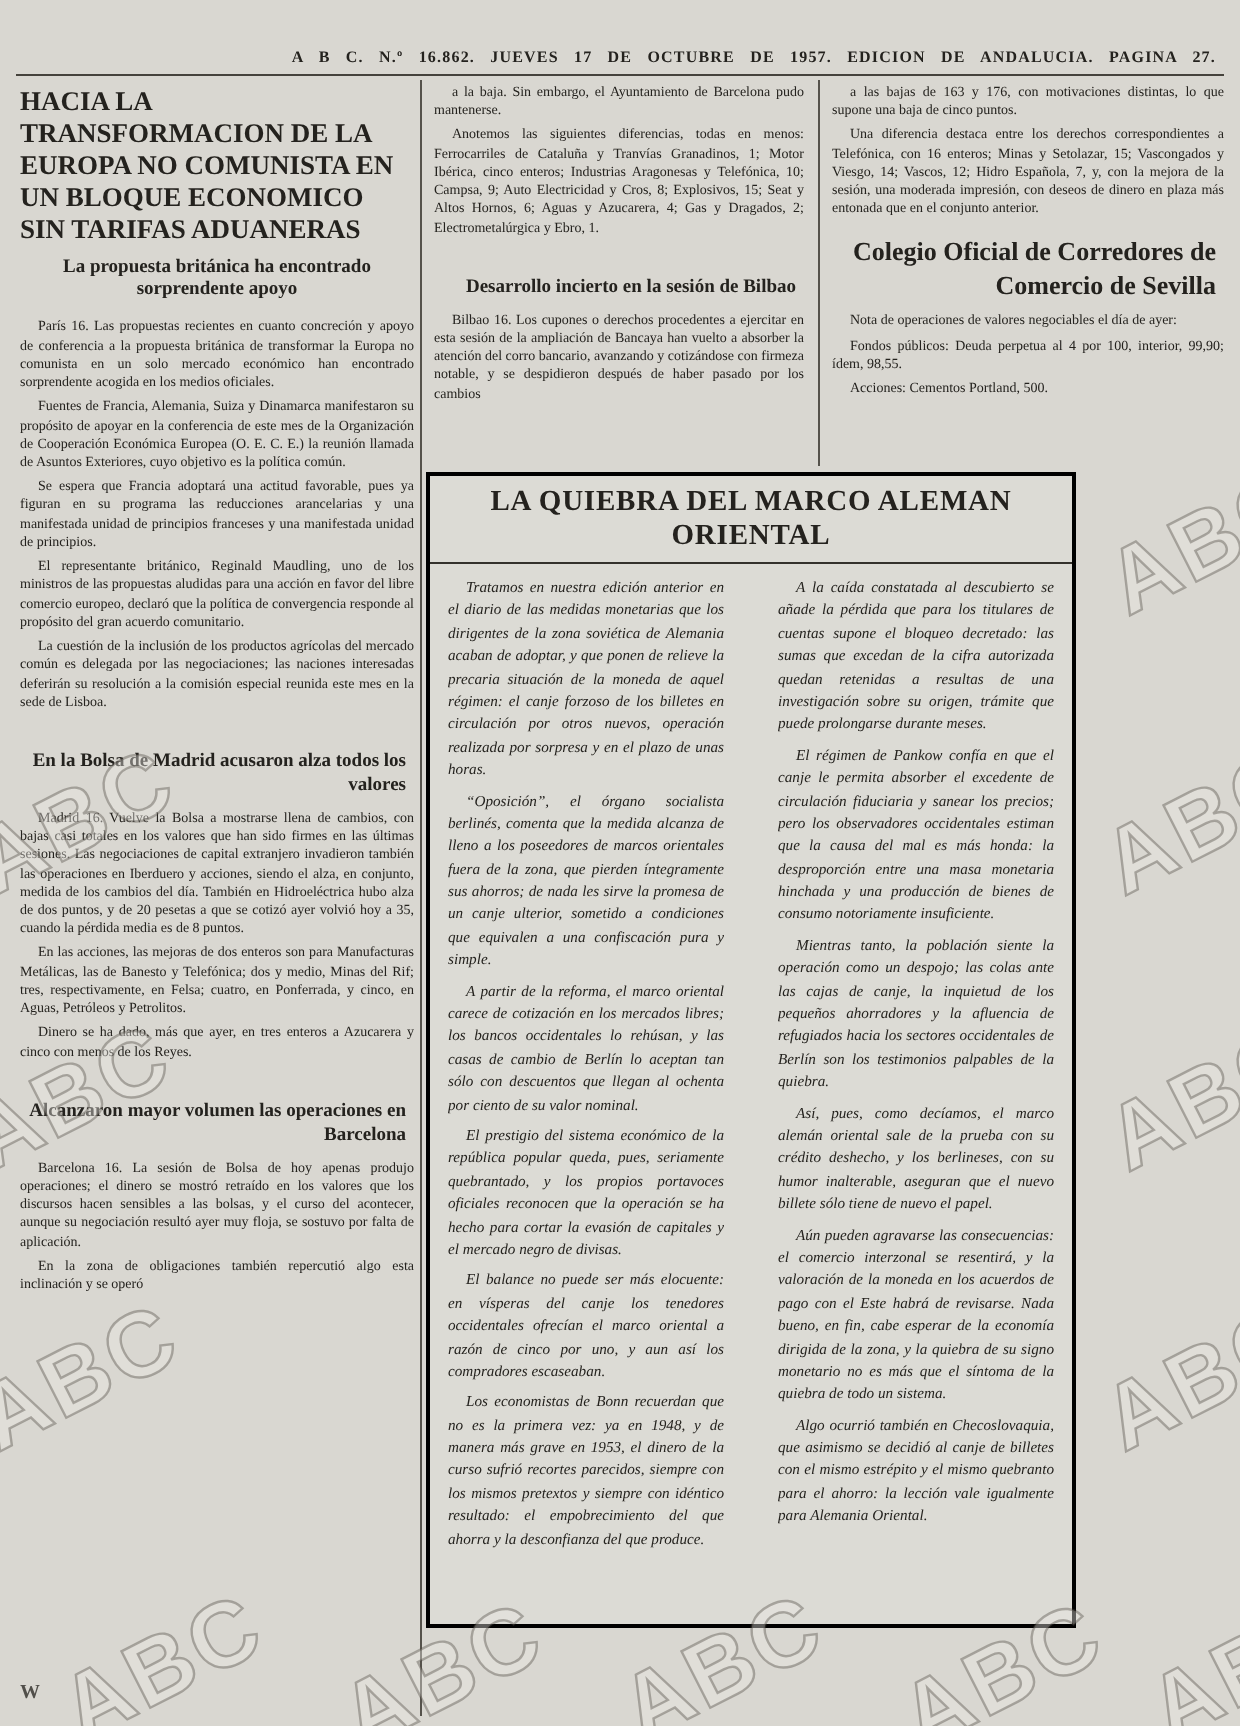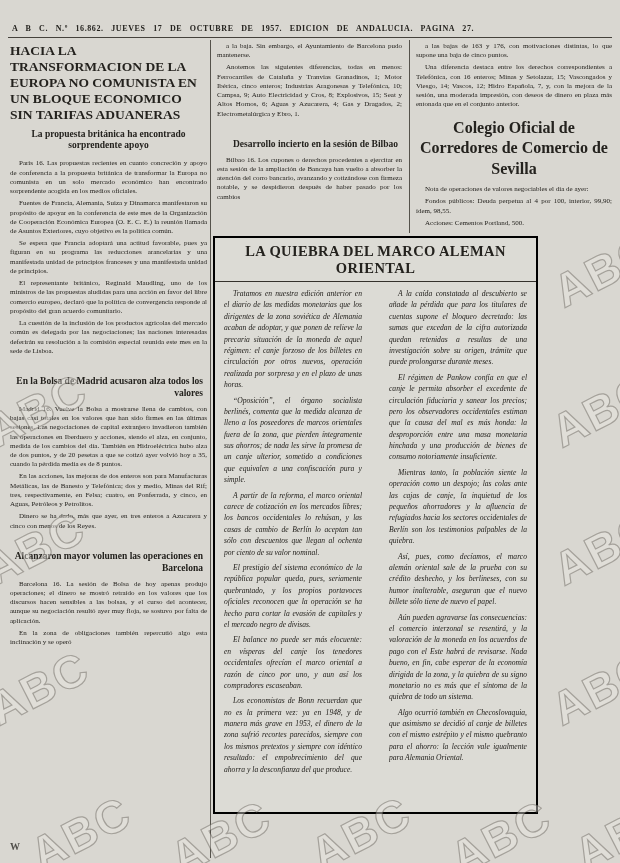--- a/index.html
+++ b/index.html
@@ -1,27 +1,27 @@
 <!DOCTYPE html>
 <html><head>
 <meta charset="utf-8">
 <style>
   html,body{margin:0;padding:0;background:#b9b7b2}
   .page{position:relative;width:620px;height:863px;background:#d9d7d1;overflow:hidden;
         font-family:"Liberation Serif",serif;color:#24221e}
   .masthead{position:absolute;top:24px;left:12px;right:12px;font-size:8px;font-weight:bold;
-        text-align:left;letter-spacing:.6px;word-spacing:5px;white-space:nowrap;overflow:hidden}
+        text-align:right;letter-spacing:.6px;word-spacing:5px;white-space:nowrap;overflow:hidden}
   .rule-top{position:absolute;top:37px;left:8px;right:8px;border-top:1px solid #45423c;height:0}
   .vrule{position:absolute;width:1px;background:#55524b}
   .col{position:absolute;overflow:hidden;text-align:justify}
   .para{font-size:7px;line-height:1.32;margin:0 0 3px;text-indent:9px}
   .headline{font-size:13.5px;font-weight:bold;line-height:1.18;margin:1px 0 6px;text-align:left}
   .subhead{font-size:9.5px;font-weight:bold;line-height:1.25;margin:0 0 7px;text-align:center}
   .sec-head{font-size:9.5px;font-weight:bold;line-height:1.25;margin:20px 4px 5px;text-align:right}
-  .colegio-head{font-size:16px;font-weight:bold;line-height:1.3;margin:8px 4px 5px;text-align:center}
+  .colegio-head{font-size:13px;font-weight:bold;line-height:1.3;margin:8px 4px 5px;text-align:right}
   .box{position:absolute;left:213px;top:236px;width:325px;height:578px;box-sizing:border-box;
        border:2px solid #000000;background:rgba(255,255,255,.10)}
   .box-title{font-size:14.5px;font-weight:bold;text-align:center;letter-spacing:.4px;
        padding:5px 4px 4px;border-bottom:1px solid #34312c}
   .box-cols{display:flex;gap:27px;padding:6px 9px;height:calc(100% - 36px);box-sizing:border-box;overflow:hidden}
   .box-col{flex:1;text-align:justify;overflow:hidden}
   .box-col .para{font-style:italic;font-size:7.6px;line-height:1.5;margin:0 0 4px}
   .wm{position:absolute;z-index:6;font-family:"Liberation Sans",sans-serif;font-weight:bold;
       font-size:46px;letter-spacing:2px;color:rgba(235,233,227,.40);
       -webkit-text-stroke:1.2px rgba(80,75,68,.40);transform:rotate(-27deg);pointer-events:none}
@@ -87,21 +87,21 @@
 
   <div class="box">
     <div class="box-title">LA QUIEBRA DEL MARCO ALEMAN ORIENTAL</div>
     <div class="box-cols">
       <div class="box-col">
           <p class="para">Tratamos en nuestra edición anterior en el diario de las medidas monetarias que los dirigentes de la zona soviética de Alemania acaban de adoptar, y que ponen de relieve la precaria situación de la moneda de aquel régimen: el canje forzoso de los billetes en circulación por otros nuevos, operación realizada por sorpresa y en el plazo de unas horas.</p>
           <p class="para">“Oposición”, el órgano socialista berlinés, comenta que la medida alcanza de lleno a los poseedores de marcos orientales fuera de la zona, que pierden íntegramente sus ahorros; de nada les sirve la promesa de un canje ulterior, sometido a condiciones que equivalen a una confiscación pura y simple.</p>
           <p class="para">A partir de la reforma, el marco oriental carece de cotización en los mercados libres; los bancos occidentales lo rehúsan, y las casas de cambio de Berlín lo aceptan tan sólo con descuentos que llegan al ochenta por ciento de su valor nominal.</p>
           <p class="para">El prestigio del sistema económico de la república popular queda, pues, seriamente quebrantado, y los propios portavoces oficiales reconocen que la operación se ha hecho para cortar la evasión de capitales y el mercado negro de divisas.</p>
           <p class="para">El balance no puede ser más elocuente: en vísperas del canje los tenedores occidentales ofrecían el marco oriental a razón de cinco por uno, y aun así los compradores escaseaban.</p>
-          <p class="para">Los economistas de Bonn recuerdan que no es la primera vez: ya en 1948, y de manera más grave en 1953, el dinero de la zona sufrió recortes parecidos, siempre con los mismos pretextos y siempre con idéntico resultado: el empobrecimiento del que ahorra y la desconfianza del que produce.</p>
+          <p class="para">Los economistas de Bonn recuerdan que no es la primera vez: ya en 1948, y de manera más grave en 1953, el dinero de la curso sufrió recortes parecidos, siempre con los mismos pretextos y siempre con idéntico resultado: el empobrecimiento del que ahorra y la desconfianza del que produce.</p>
         </div>
       <div class="box-col">
           <p class="para">A la caída constatada al descubierto se añade la pérdida que para los titulares de cuentas supone el bloqueo decretado: las sumas que excedan de la cifra autorizada quedan retenidas a resultas de una investigación sobre su origen, trámite que puede prolongarse durante meses.</p>
           <p class="para">El régimen de Pankow confía en que el canje le permita absorber el excedente de circulación fiduciaria y sanear los precios; pero los observadores occidentales estiman que la causa del mal es más honda: la desproporción entre una masa monetaria hinchada y una producción de bienes de consumo notoriamente insuficiente.</p>
           <p class="para">Mientras tanto, la población siente la operación como un despojo; las colas ante las cajas de canje, la inquietud de los pequeños ahorradores y la afluencia de refugiados hacia los sectores occidentales de Berlín son los testimonios palpables de la quiebra.</p>
           <p class="para">Así, pues, como decíamos, el marco alemán oriental sale de la prueba con su crédito deshecho, y los berlineses, con su humor inalterable, aseguran que el nuevo billete sólo tiene de nuevo el papel.</p>
           <p class="para">Aún pueden agravarse las consecuencias: el comercio interzonal se resentirá, y la valoración de la moneda en los acuerdos de pago con el Este habrá de revisarse. Nada bueno, en fin, cabe esperar de la economía dirigida de la zona, y la quiebra de su signo monetario no es más que el síntoma de la quiebra de todo un sistema.</p>
           <p class="para">Algo ocurrió también en Checoslovaquia, que asimismo se decidió al canje de billetes con el mismo estrépito y el mismo quebranto para el ahorro: la lección vale igualmente para Alemania Oriental.</p>
         </div>
     </div>

